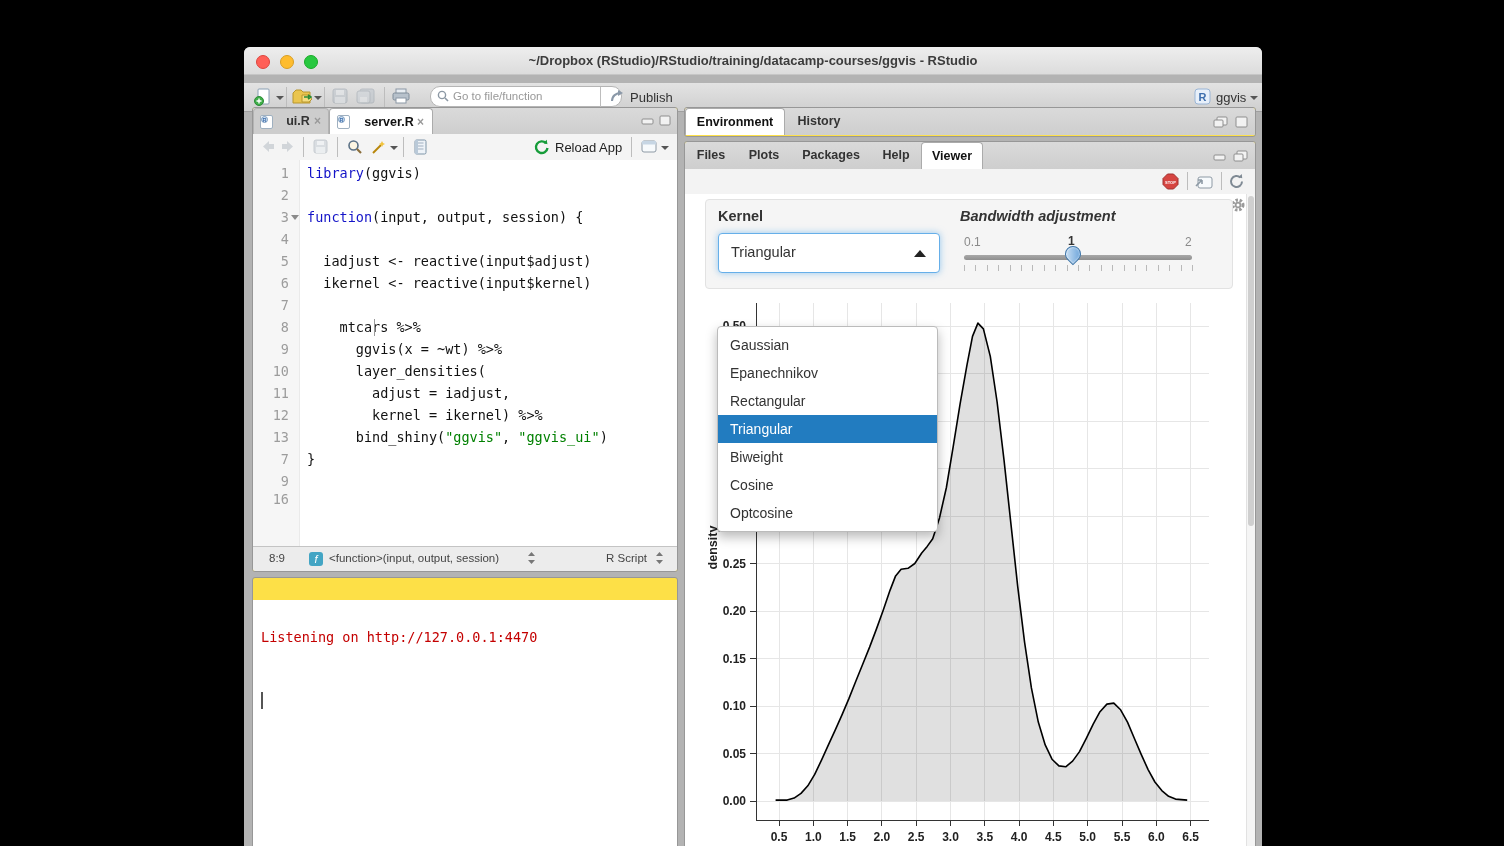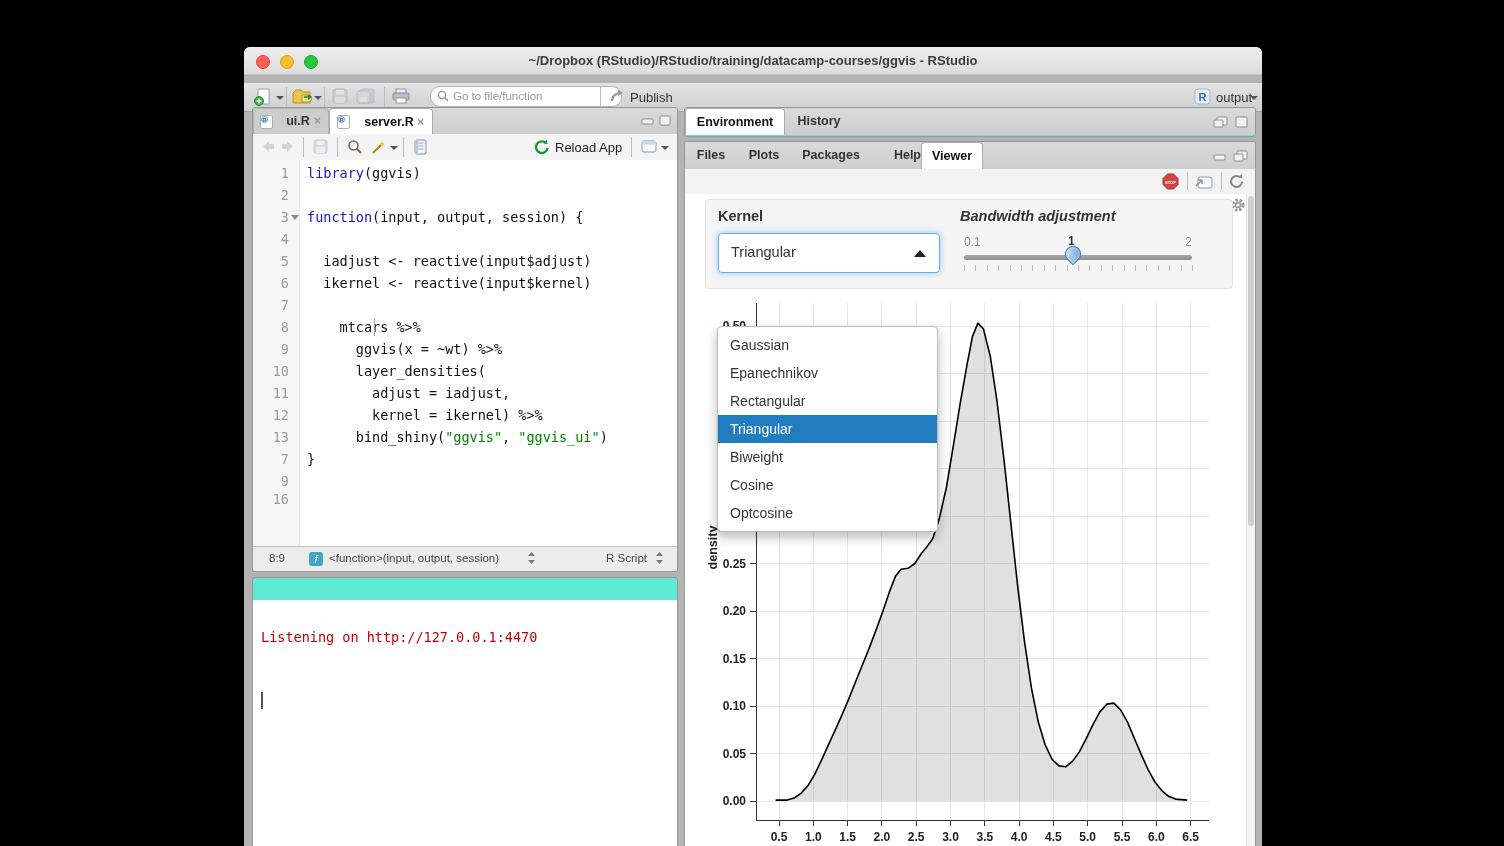--- a/index.html
+++ b/index.html
@@ -14,21 +14,21 @@
   .title-text{position:absolute;top:6px;left:0;width:100%;text-align:center;font-size:13px;
               font-weight:600;color:#3c3c3c;}
   .main-toolbar{position:absolute;left:0;top:36px;width:100%;height:28px;
                 background:linear-gradient(#e3e3e3,#cfcfcf);border-bottom:1px solid #9f9f9f;}
   .tb-sep{position:absolute;top:4px;width:1px;height:20px;background:#bdbdbd;}
   .caret{display:inline-block;width:0;height:0;border-left:4px solid transparent;
          border-right:4px solid transparent;border-top:4px solid #555;vertical-align:middle;}
   .goto{position:absolute;left:186px;top:3px;width:160px;height:19px;background:#fff;
         border:1px solid #b5b5b5;border-radius:10px;font-size:11.5px;color:#999;
         padding:0 8px 0 22px;line-height:19px;}
-  .pane{position:absolute;background:#5eead4;border:1px solid #979797;border-radius:3px;overflow:hidden;}
+  .pane{position:absolute;background:#fde047;border:1px solid #979797;border-radius:3px;overflow:hidden;}
   .tabstrip{position:absolute;left:0;top:0;width:100%;background:linear-gradient(#dadada,#cecece);
             border-bottom:1px solid #ababab;}
   .tab{position:absolute;top:0;height:100%;box-sizing:border-box;font-size:12.5px;font-weight:600;
        color:#333;text-align:center;line-height:25px;}
   .tab.active{background:#fff;border:1px solid #ababab;border-bottom:none;border-radius:4px 4px 0 0;color:#111;}
   .tab.shaded{background:#cdcdcd;border:1px solid #b3b3b3;border-bottom:none;border-radius:4px 4px 0 0;}
   .mini-ic{position:absolute;top:7px;}
   .ed-toolbar{position:absolute;left:0;width:100%;height:26px;background:#f4f4f4;border-bottom:1px solid #d2d2d2;}
   .codearea{position:absolute;left:0;width:100%;background:#fff;font-family:"DejaVu Sans Mono",monospace;
             font-size:13.5px;line-height:22px;}
@@ -142,21 +142,21 @@
             <path d="M8 1l5 3-5 3z" fill="#8a98a8"></path>
           </svg>
       </span>
       <span class="abs" style="left:386px;top:7px;font-size:13px;color:#333;">Publish</span>
       <span class="abs icon-btn" style="left:950px;top:5px;">
         <svg width="17" height="17">
             <rect x="1" y="1" width="15" height="15" rx="3" fill="#e8f0fa" stroke="#9ab5d6"></rect>
             <text x="8.5" y="12.5" text-anchor="middle" font-size="11" font-weight="bold" fill="#3f6fae">R</text>
           </svg>
       </span>
-      <span class="abs" style="left:972px;top:7px;font-size:13px;color:#333;">output</span>
+      <span class="abs" style="left:972px;top:7px;font-size:13px;color:#333;">ggvis</span>
       <span class="caret abs" style="left:1006px;top:13px;"></span>
     </div>
 
     <div class="pane" style="left:8px;top:60px;width:424px;height:463px;">
       <div class="tabstrip" style="height:26px;">
         <div class="tab shaded" style="left:0;width:76px;">
           <svg width="13" height="14" style="position:absolute;left:6px;top:6px;">
               <rect x="0.5" y="0.5" width="12" height="13" rx="1.5" fill="#fff" stroke="#9fb0c0"></rect>
               <circle cx="4.5" cy="4.5" r="3" fill="#cfe0f0" stroke="#7b9cc0"></circle>
               <text x="4.5" y="7" text-anchor="middle" font-size="5.5" fill="#3f6fae">R</text>
@@ -314,21 +314,21 @@
             </svg>
           </span>
       </div>
     </div>
 
     <div class="pane" style="left:440px;top:94px;width:570px;height:739px;">
       <div class="rtab-strip">
         <div class="tab" style="left:0;width:52px;line-height:27px;"><span>Files</span></div>
         <div class="tab" style="left:52px;width:54px;line-height:27px;"><span>Plots</span></div>
         <div class="tab" style="left:106px;width:80px;line-height:27px;"><span>Packages</span></div>
-        <div class="tab" style="left:186px;width:50px;line-height:27px;text-align:right;"><span>Help</span></div>
+        <div class="tab" style="left:186px;width:50px;line-height:27px;"><span>Help</span></div>
         <div class="tab active" style="left:236px;width:62px;line-height:27px;"><span>Viewer</span></div>
         <span class="mini-ic icon-btn" style="left:528px;top:9px;">
             <svg width="14" height="11">
               <rect x="1" y="4" width="11" height="5" rx="1" fill="#f2f2f2" stroke="#8e8e8e"></rect>
             </svg>
           </span>
         <span class="mini-ic icon-btn" style="left:548px;top:8px;">
             <svg width="15" height="12">
               <rect x="4" y="1" width="10" height="8" rx="1" fill="#f2f2f2" stroke="#8e8e8e"></rect>
               <rect x="1" y="4" width="9" height="7" rx="1" fill="#f2f2f2" stroke="#8e8e8e"></rect>

